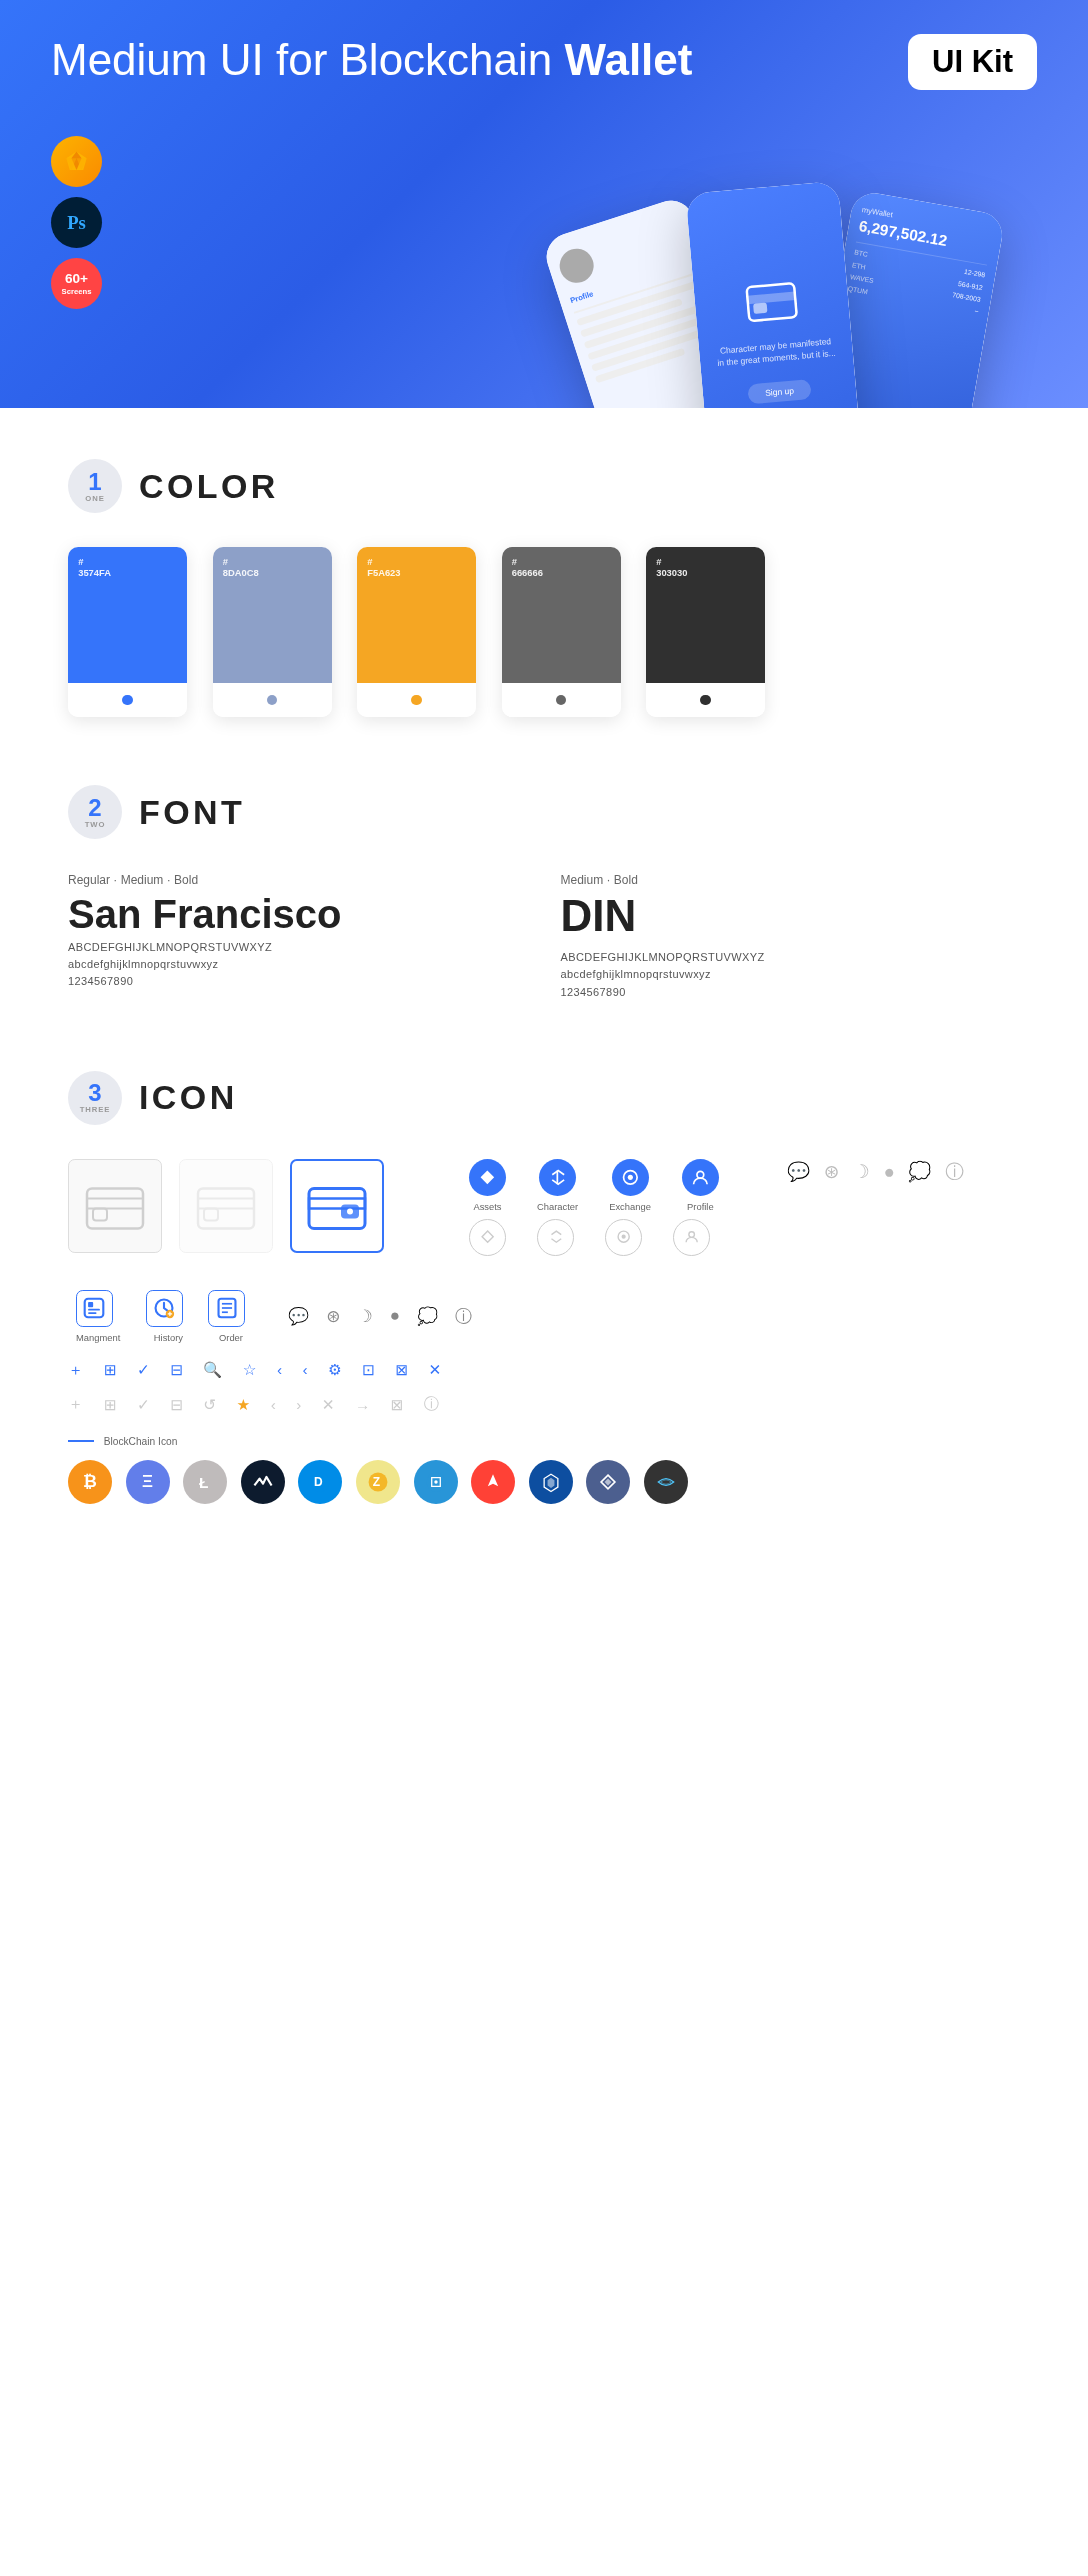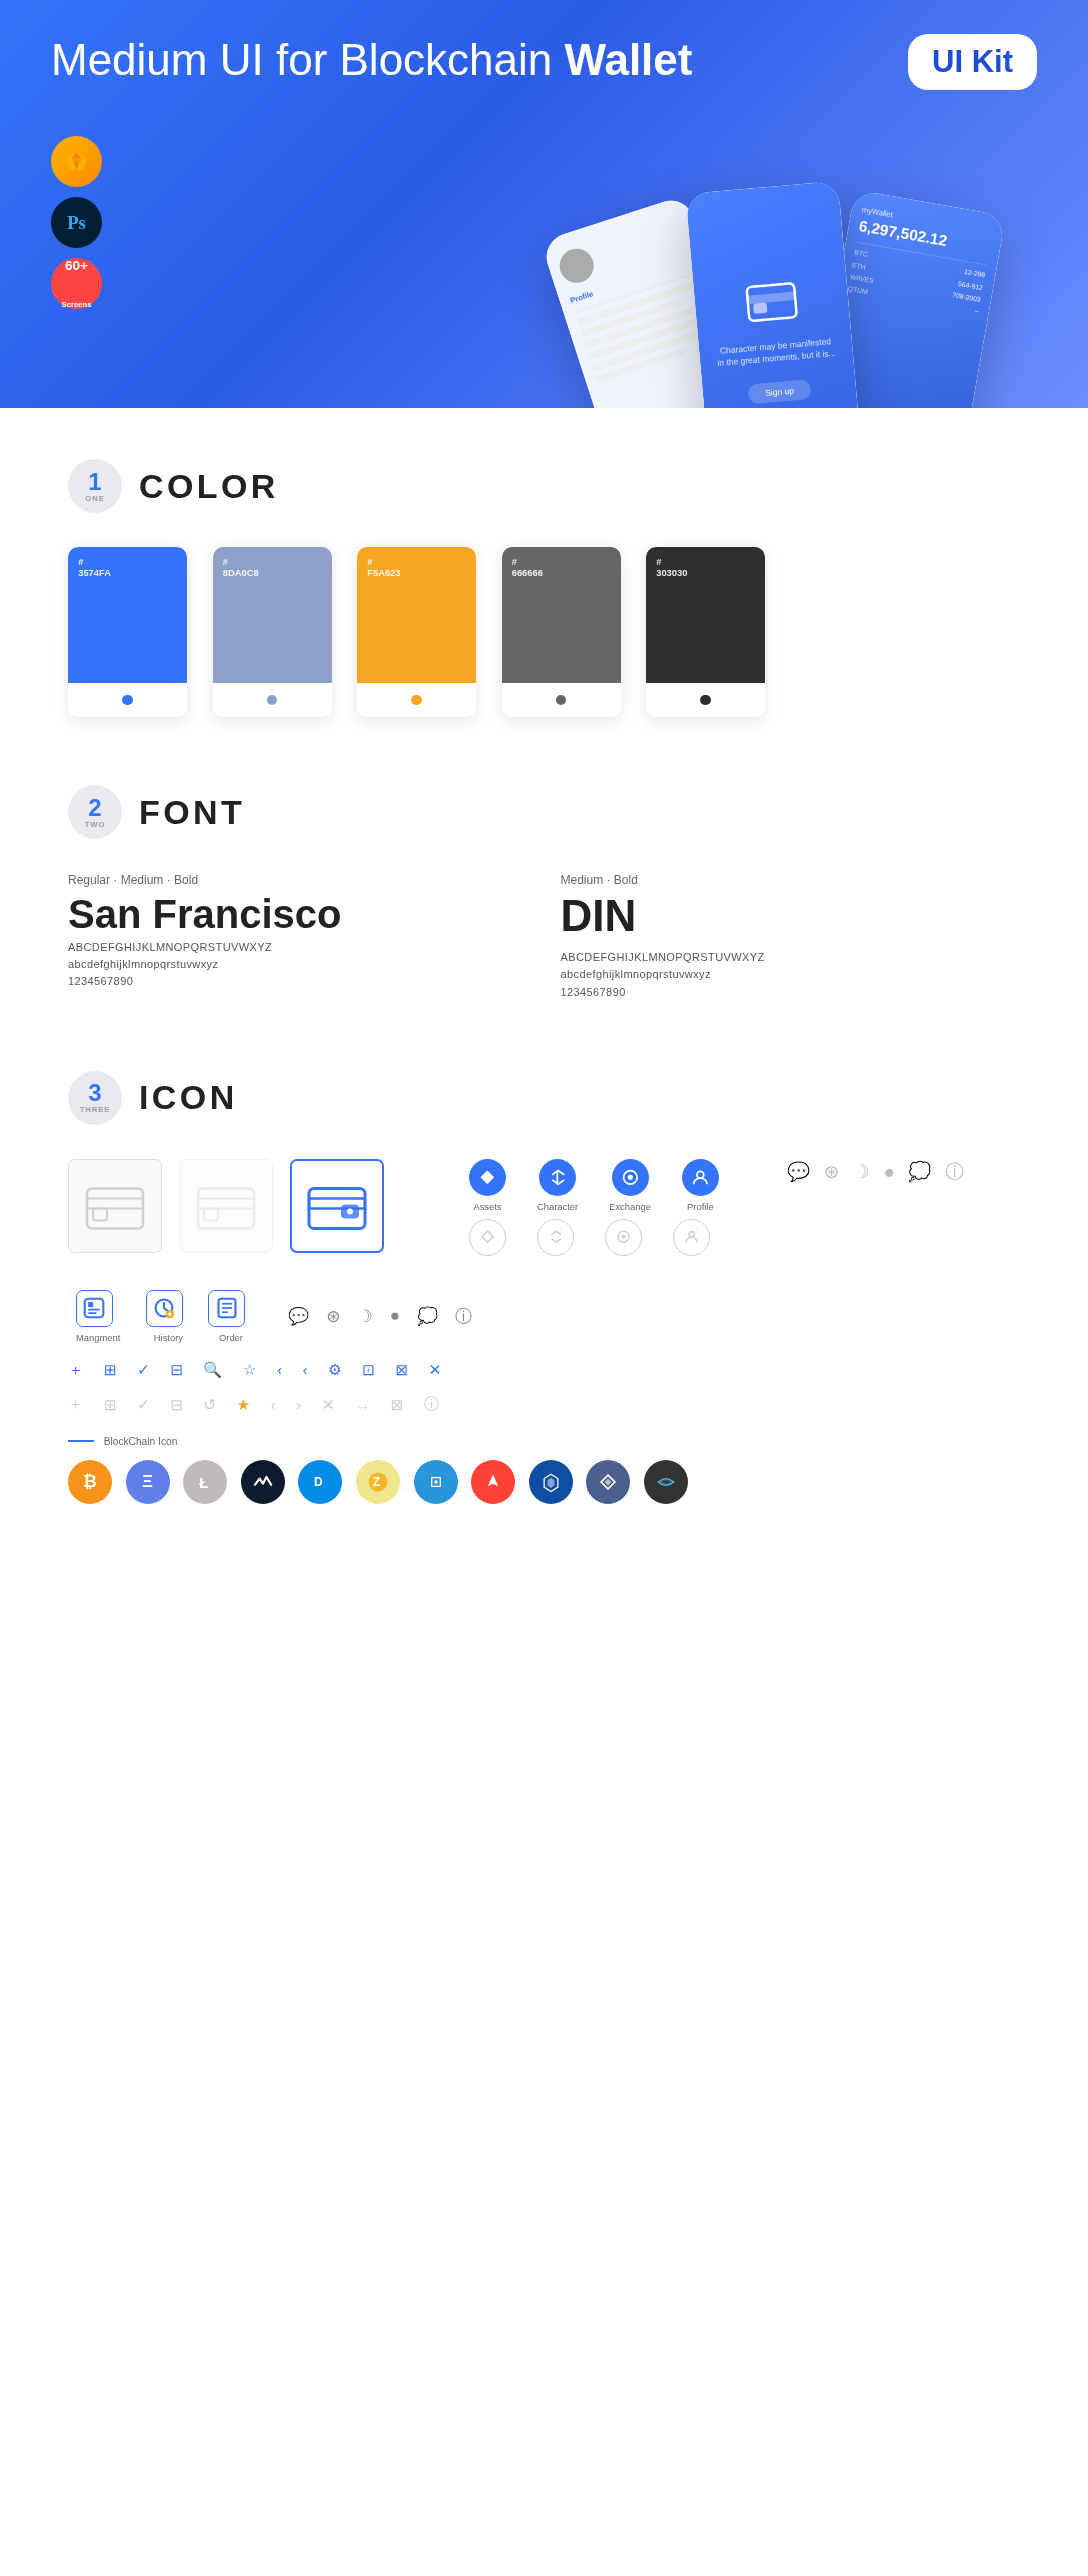--- a/index.html
+++ b/index.html
@@ -26,25 +26,25 @@
       margin-bottom: 17px;
     }
     .hero-title strong {
       font-weight: 800;
     }
     .ui-kit-badge {
       position: absolute;
       top: 34px;
       right: 51px;
       background: #fff;
-      color: #1d4ed8;
+      color: #000000;
       font-size: 31px;
       font-weight: 700;
       padding: 10.2px 24px;
-      border-radius: 20px;
+      border-radius: 13px;
     }
     .hero-badges {
       display: flex;
       flex-direction: column;
       gap: 10.2px;
       position: absolute;
       left: 51px;
       top: 136px;
     }
     .badge-circle {
@@ -400,21 +400,21 @@
       <svg width="27" height="27" viewBox="0 0 32 32" fill="none">
         <polygon points="16,4 28,12 24,26 8,26 4,12" fill="#FDB300"></polygon>
         <polygon points="16,4 22,12 16,26 10,12" fill="#EA6C00" opacity="0.6"></polygon>
         <polygon points="4,12 16,12 10,26" fill="#FDAD00" opacity="0.5"></polygon>
         <polygon points="28,12 16,12 22,26" fill="#FDAD00" opacity="0.5"></polygon>
       </svg>
     </div>
     <div class="badge-circle badge-ps" style="background:#001E36;">
       <span style="color:#31A8FF;font-size:18.7px;font-weight:700;font-family:Georgia,serif;">Ps</span>
     </div>
-    <div class="badge-circle badge-screens" style="background:#FF4444;flex-direction:column;gap:0;justify-content:space-between;">
+    <div class="badge-circle badge-screens" style="background:#FF4444;flex-direction:column;gap:0;">
       <span style="font-size:13.6px;font-weight:800;color:#fff;">60+</span>
       <span style="font-size:7.7px;color:#fff;font-weight:600;">Screens</span>
     </div>
   </div>
 
   <div class="phones-container">
     <div class="phone phone-1">
       <div class="phone-inner-white" style="padding:17px 10.2px;">
         <div style="width:34px;height:34px;border-radius:50%;background:#aaa;margin-bottom:10.2px;"></div>
         <div style="font-size:7.7px;color:#3574FA;font-weight:600;margin-bottom:6.8px;">Profile</div>

